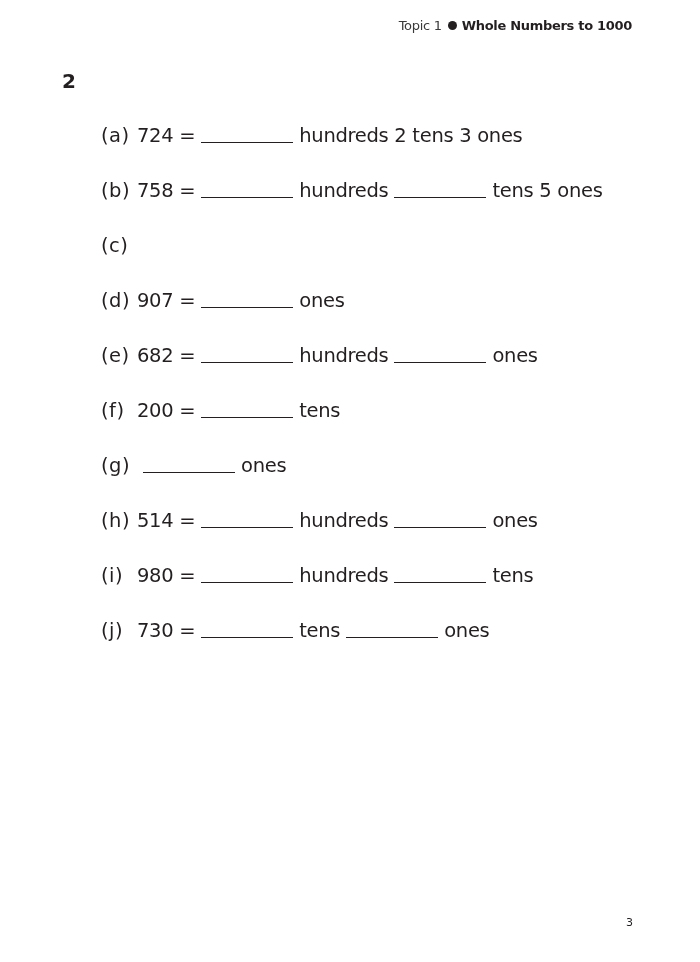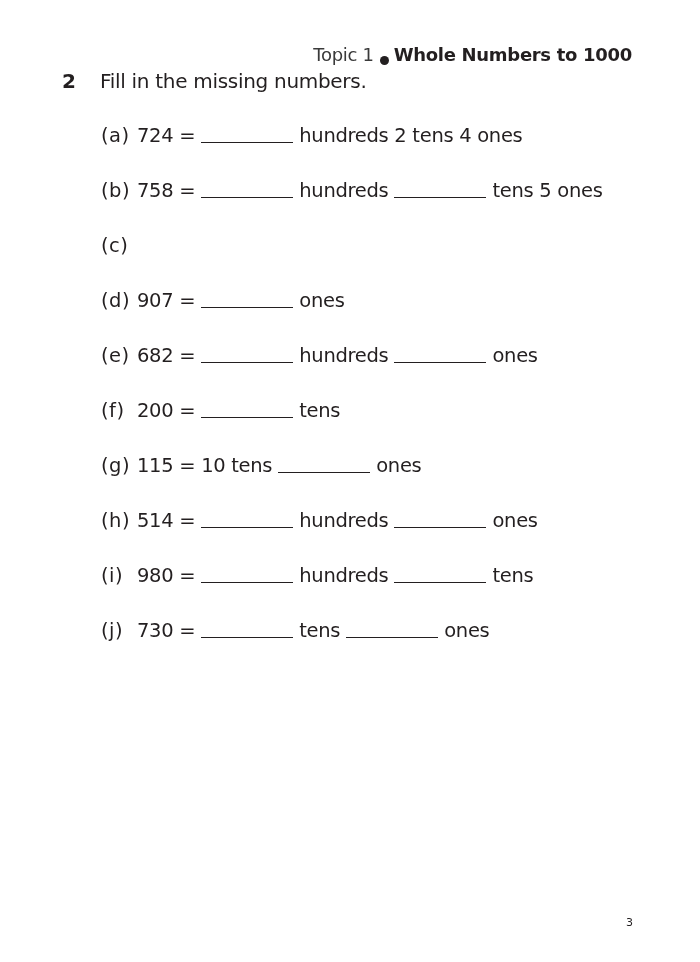--- a/index.html
+++ b/index.html
@@ -10,25 +10,25 @@
     body {
       width: 700px;
       height: 962px;
       position: relative;
       overflow: hidden;
       font-family: "DejaVu Sans", "Liberation Sans", sans-serif;
       color: #231f20;
     }
     .header {
       position: absolute;
-      top: 44px;
+      top: 18px;
       right: 68px;
-      font-size: 18px;
-      display: flex;
-      align-items: flex-end;
+      font-size: 13px;
+      display: flex;
+      align-items: center;
       white-space: nowrap;
     }
     .header .topic {
       font-weight: normal;
       color: #3a3a3a;
       letter-spacing: -0.3px;
     }
     .header .dot {
       display: inline-block;
       width: 9px;
@@ -100,30 +100,29 @@
 <body>
 
 <div class="header">
   <span class="topic">Topic 1</span>
   <span class="dot"></span>
   <span class="title">Whole Numbers to 1000</span>
 </div>
 
 <div class="question">
   <span class="qnum">2</span>
-  <span class="qtext">Fill in the missing numbers.</span>
 </div>
 
 <div class="items" id="items">
     <div class="item">
       <span class="label">(a)</span>
       <span class="content">
         <span class="seg-text">724 =</span>
         <span class="seg-blank"></span>
-        <span class="seg-text">hundreds 2 tens 4 ones</span>
+        <span class="seg-text">hundreds 2 tens 3 ones</span>
       </span>
     </div>
     <div class="item">
       <span class="label">(b)</span>
       <span class="content">
         <span class="seg-text">758 =</span>
         <span class="seg-blank"></span>
         <span class="seg-text">hundreds</span>
         <span class="seg-blank"></span>
         <span class="seg-text">tens 5 ones</span>
@@ -154,21 +153,20 @@
       <span class="label">(f)</span>
       <span class="content">
         <span class="seg-text">200 =</span>
         <span class="seg-blank"></span>
         <span class="seg-text">tens</span>
       </span>
     </div>
     <div class="item">
       <span class="label">(g)</span>
       <span class="content">
-        <span class="seg-text">115 = 10 tens</span>
         <span class="seg-blank"></span>
         <span class="seg-text">ones</span>
       </span>
     </div>
     <div class="item">
       <span class="label">(h)</span>
       <span class="content">
         <span class="seg-text">514 =</span>
         <span class="seg-blank"></span>
         <span class="seg-text">hundreds</span>

